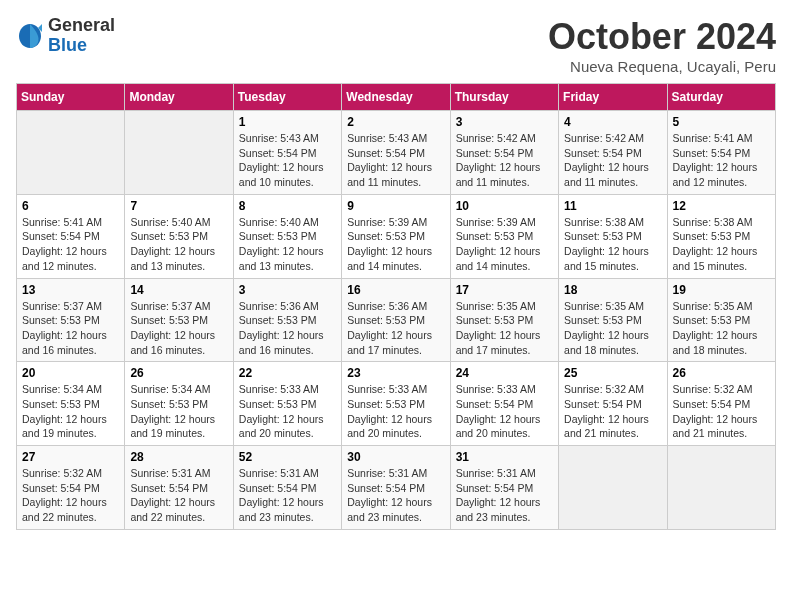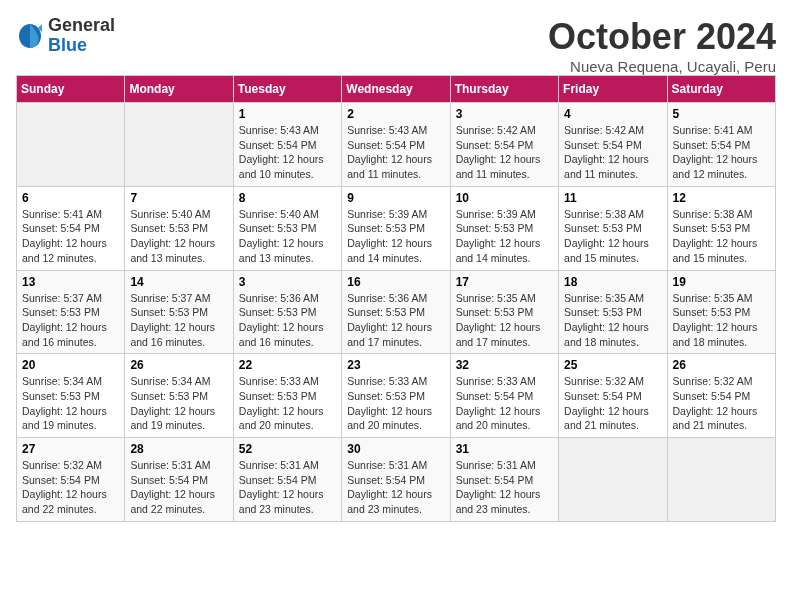--- a/index.html
+++ b/index.html
@@ -7,21 +7,21 @@
       font-family: Arial, sans-serif;
       background: #fff;
       width: 792px;
       min-height: 612px;
       padding: 16px;
     }
     .header {
       display: flex;
       justify-content: space-between;
       align-items: flex-start;
-      margin-bottom: 0;
+      margin-bottom: 8px;
     }
     .logo {
       display: flex;
       align-items: center;
     }
     .logo-text {
       display: flex;
       flex-direction: column;
       line-height: 1.1;
     }
@@ -289,21 +289,21 @@
 and 20 minutes.</div>
         </td>
         <td>
           <span class="day-num">23</span>
           <div class="day-info" style="white-space: pre-line;">Sunrise: 5:33 AM
 Sunset: 5:53 PM
 Daylight: 12 hours
 and 20 minutes.</div>
         </td>
         <td>
-          <span class="day-num">32</span>
+          <span class="day-num">24</span>
           <div class="day-info" style="white-space: pre-line;">Sunrise: 5:33 AM
 Sunset: 5:54 PM
 Daylight: 12 hours
 and 20 minutes.</div>
         </td>
         <td>
           <span class="day-num">25</span>
           <div class="day-info" style="white-space: pre-line;">Sunrise: 5:32 AM
 Sunset: 5:54 PM
 Daylight: 12 hours

